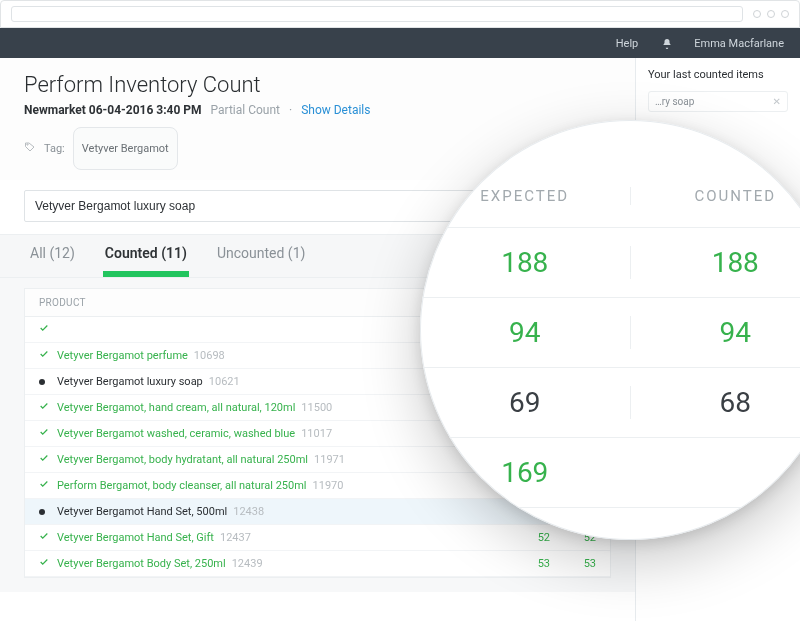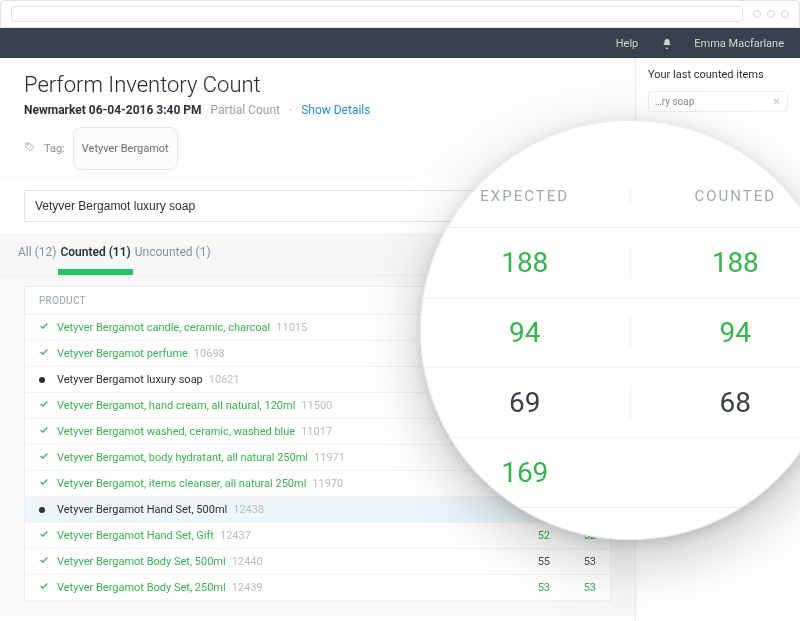--- a/index.html
+++ b/index.html
@@ -143,22 +143,23 @@
     cursor: pointer;
     border-radius: 0 2px 2px 0;
   }
 
   
   .tabs {
     background: #f6f7f8;
     border-top: 1px solid #eceff1;
     border-bottom: 1px solid #eceff1;
     display: flex;
-    padding: 0 16px;
-    font-size: 12px;
+    padding: 0 28px;
+    gap: 26px;
+    font-size: 14px;
   }
   .tab {
     padding: 10px 2px;
     color: #8a9197;
     cursor: pointer;
   }
   .tab.active {
     color: #2f3336;
     border-bottom: 6px solid #22c55e;
     font-weight: 600;
@@ -330,21 +331,20 @@
           <div class="tbl-head">
             <div class="th-prod">PRODUCT</div>
             <div class="th-num"></div>
             <div class="th-num"></div>
           </div>
           <div id="tbody">
               <div class="tbl-row">
                 <div class="cell-status"><svg class="check" viewBox="0 0 24 24" fill="none" stroke="#37b24d" stroke-width="3">
                     <path d="M4 12l5 5L20 6"></path>
                   </svg></div>
-                <div class="cell-name" style="--nm: #37b24d;"><span class="name">Vetyver Bergamot candle, ceramic, charcoal</span><span class="sku">11015</span></div>
                 <div class="cell-num"></div>
                 <div class="cell-num"></div>
               </div>
               <div class="tbl-row">
                 <div class="cell-status"><svg class="check" viewBox="0 0 24 24" fill="none" stroke="#37b24d" stroke-width="3">
                     <path d="M4 12l5 5L20 6"></path>
                   </svg></div>
                 <div class="cell-name" style="--nm: #37b24d;"><span class="name">Vetyver Bergamot perfume</span><span class="sku">10698</span></div>
                 <div class="cell-num"></div>
                 <div class="cell-num"></div>
@@ -376,45 +376,37 @@
                     <path d="M4 12l5 5L20 6"></path>
                   </svg></div>
                 <div class="cell-name" style="--nm: #37b24d;"><span class="name">Vetyver Bergamot, body hydratant, all natural 250ml</span><span class="sku">11971</span></div>
                 <div class="cell-num green">11</div>
                 <div class="cell-num"></div>
               </div>
               <div class="tbl-row">
                 <div class="cell-status"><svg class="check" viewBox="0 0 24 24" fill="none" stroke="#37b24d" stroke-width="3">
                     <path d="M4 12l5 5L20 6"></path>
                   </svg></div>
-                <div class="cell-name" style="--nm: #37b24d;"><span class="name">Vetyver Bergamot, items cleanser, all natural 250ml</span><span class="sku">11970</span></div>
+                <div class="cell-name" style="--nm: #37b24d;"><span class="name">Perform Bergamot, body cleanser, all natural 250ml</span><span class="sku">11970</span></div>
                 <div class="cell-num green">6</div>
                 <div class="cell-num green">6</div>
               </div>
               <div class="tbl-row highlight">
                 <div class="cell-status"><span class="dot"></span></div>
                 <div class="cell-name" style="--nm: #2b2f33;"><span class="name">Vetyver Bergamot Hand Set, 500ml</span><span class="sku">12438</span></div>
                 <div class="cell-num">38</div>
                 <div class="cell-num">37</div>
               </div>
               <div class="tbl-row">
                 <div class="cell-status"><svg class="check" viewBox="0 0 24 24" fill="none" stroke="#37b24d" stroke-width="3">
                     <path d="M4 12l5 5L20 6"></path>
                   </svg></div>
                 <div class="cell-name" style="--nm: #37b24d;"><span class="name">Vetyver Bergamot Hand Set, Gift</span><span class="sku">12437</span></div>
                 <div class="cell-num green">52</div>
                 <div class="cell-num green">52</div>
-              </div>
-              <div class="tbl-row">
-                <div class="cell-status"><svg class="check" viewBox="0 0 24 24" fill="none" stroke="#37b24d" stroke-width="3">
-                    <path d="M4 12l5 5L20 6"></path>
-                  </svg></div>
-                <div class="cell-name" style="--nm: #37b24d;"><span class="name">Vetyver Bergamot Body Set, 500ml</span><span class="sku">12440</span></div>
-                <div class="cell-num">55</div>
-                <div class="cell-num">53</div>
               </div>
               <div class="tbl-row">
                 <div class="cell-status"><svg class="check" viewBox="0 0 24 24" fill="none" stroke="#37b24d" stroke-width="3">
                     <path d="M4 12l5 5L20 6"></path>
                   </svg></div>
                 <div class="cell-name" style="--nm: #37b24d;"><span class="name">Vetyver Bergamot Body Set, 250ml</span><span class="sku">12439</span></div>
                 <div class="cell-num green">53</div>
                 <div class="cell-num green">53</div>
               </div>
             </div>

